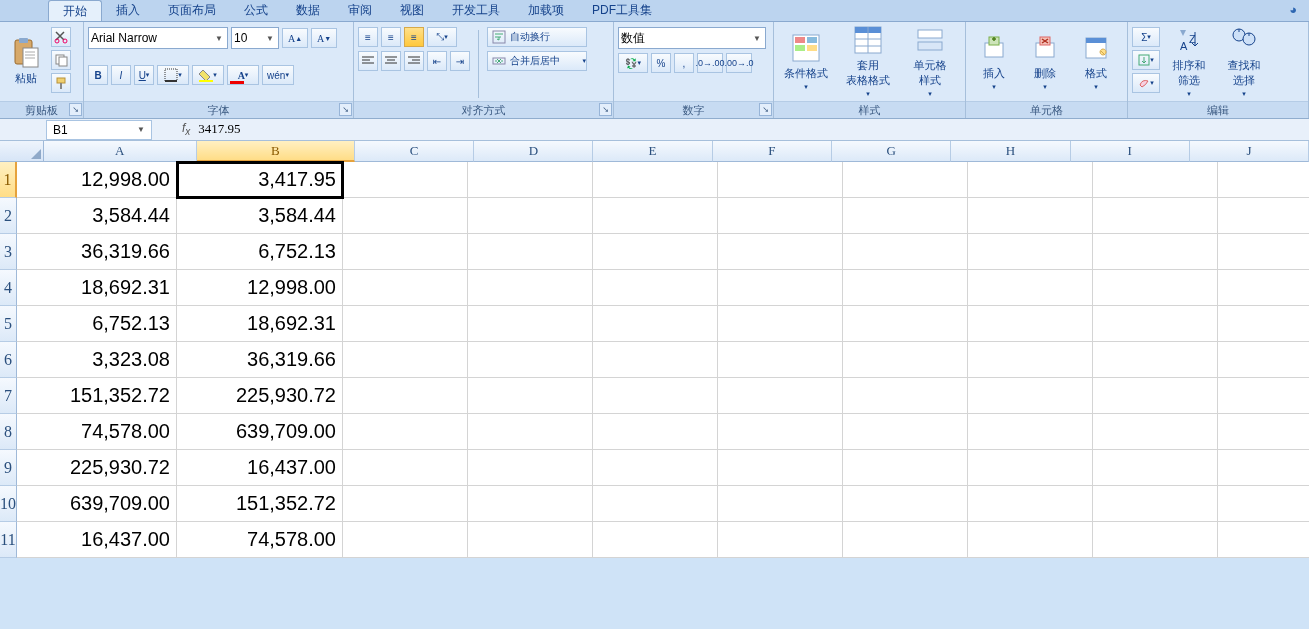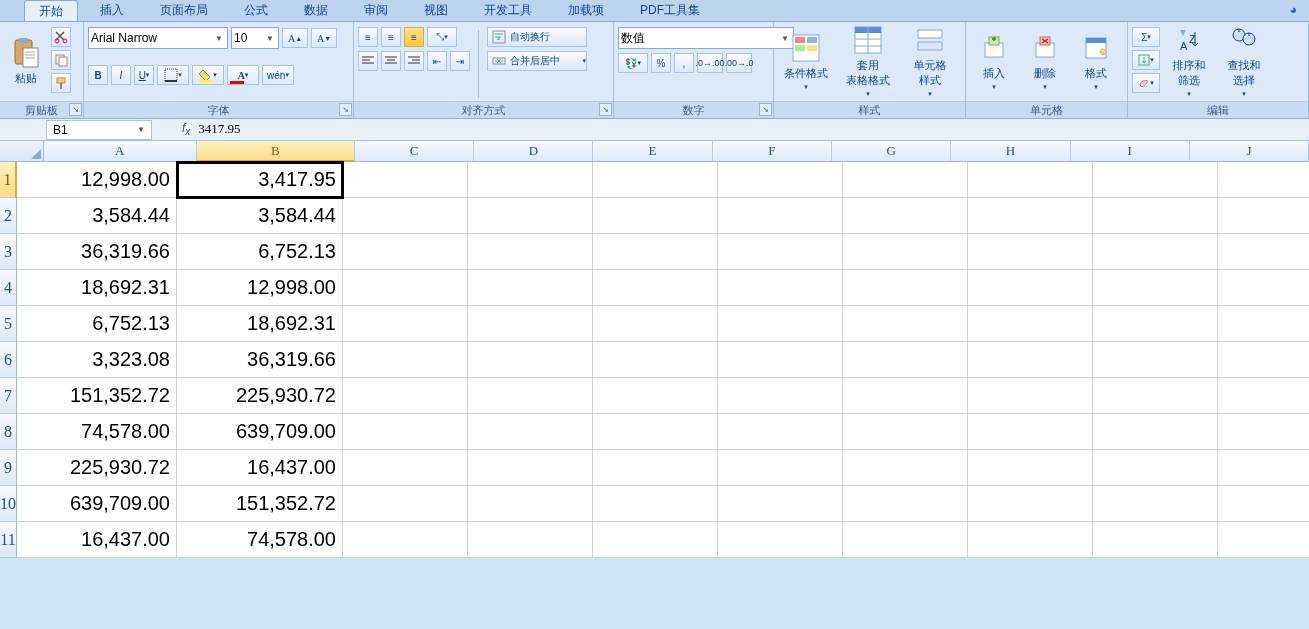--- a/index.html
+++ b/index.html
@@ -1,17 +1,17 @@
 <!DOCTYPE html>
 <html><head>
 <meta charset="utf-8">
 <style>
 *{box-sizing:border-box;margin:0;padding:0;font-family:"Microsoft YaHei",Tahoma,Arial,sans-serif}
 body{background:#cfe3f7;overflow:hidden;width:1309px;height:629px}
-.tabs{display:flex;background:#bcd4ef;height:22px;padding-left:24px;gap:8px;font-size:12px;align-items:stretch;border-bottom:1px solid #8aa9cf}
+.tabs{display:flex;background:#bcd4ef;height:22px;padding-left:48px;gap:0;font-size:12px;align-items:stretch;border-bottom:1px solid #8aa9cf}
 .tab{padding:2px 14px;color:#15428b;cursor:default;display:flex;align-items:center}
 .tab.active{background:#e5f0fb;border:1px solid #8aa9cf;border-bottom:none;border-radius:3px 3px 0 0}
 .help-icon{position:absolute;right:12px;top:2px;color:#2d66b1;font-size:13px}
 .ribbon{display:flex;background:#dbe9f9;height:97px;border-bottom:1px solid #90adce}
 .group{border-right:1px solid #a6bfdb;position:relative;display:flex;flex-direction:column;padding:2px 4px 0}
 .group-body{flex:1;display:flex;align-items:flex-start;gap:3px}
 .group-label{height:17px;text-align:center;font-size:11px;color:#3b5a82;background:#c7dbf2;border-top:1px solid #b5cce6;margin:0 -4px;display:flex;justify-content:center;align-items:center;position:relative}
 .group-label .dlaunch{position:absolute;right:1px;top:1px;width:13px;height:13px;border:1px solid #97b4d7;background:#e3eefb;font-size:8px;color:#3b5a82;display:flex;align-items:center;justify-content:center}
 .big-btn{display:flex;flex-direction:column;align-items:center;justify-content:center;width:44px;height:74px;font-size:11px;color:#15428b;text-align:center;gap:2px}
 .big-btn .ico{width:32px;height:32px;display:flex;align-items:center;justify-content:center}
@@ -215,21 +215,21 @@
       </div>
     </div>
     <div class="group-label">
         <span>对齐方式</span>
         <span class="dlaunch">↘</span>
       </div>
   </div>
 
   <div class="group" style="width:160px">
     <div class="group-body" style="flex-direction:column;gap:4px;padding-top:3px">
-      <div class="combo" style="width:176px">
+      <div class="combo" style="width:148px">
           <span>数值</span>
           <span class="dd">▼</span>
         </div>
       <div class="row">
         <span class="mini-btn" style="width:30px">💱<span style="font-size:7px">▾</span></span>
         <span class="mini-btn">%</span>
         <span class="mini-btn">,</span>
         <span class="mini-btn" style="width:26px">
             <span style="font-size:9px">.0→.00</span>
           </span>

